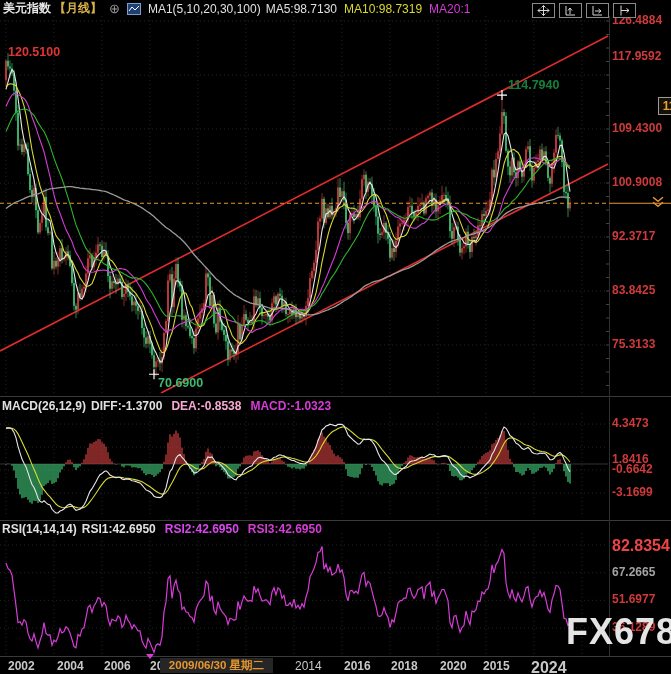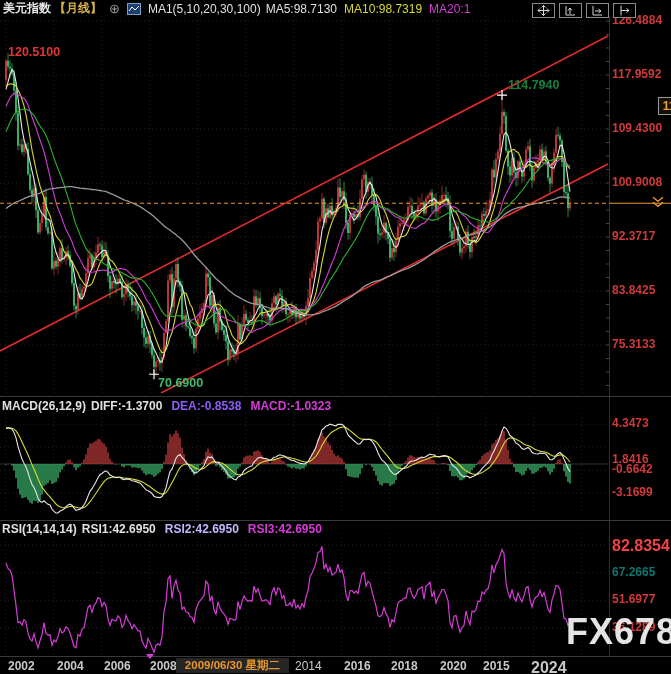--- a/index.html
+++ b/index.html
@@ -14,21 +14,21 @@
   .t-ma{color:#e0e0e0;}
   .t-ma5{color:#e0e0e0;}
   .t-ma10{color:#d9d932;}
   .t-ma20{color:#d63cd6;}
   .toolicons{position:absolute;left:532px;top:3px;display:flex;gap:4px;z-index:7;}
   .icbox{width:21px;height:13px;border:1px solid #8a8a8a;display:flex;align-items:center;
          justify-content:center;background:#000;cursor:pointer;}
   .pricebox{position:absolute;left:610px;width:57px;height:16px;border:1px solid #9a9a9a;
             background:#151105;color:#e8a33d;font-size:12px;font-weight:700;text-align:center;
             line-height:16px;z-index:5;}
-  .datebox{position:absolute;left:176px;top:658px;width:113px;height:15px;background:#262626;
+  .datebox{position:absolute;left:160px;top:658px;width:113px;height:15px;background:#262626;
            color:#e8962e;font-size:11.5px;font-weight:700;text-align:center;line-height:15px;z-index:5;}
   .subhdr{position:absolute;left:2px;display:flex;gap:9px;font-size:12px;font-weight:600;
           white-space:nowrap;z-index:5;}
   .wm{position:absolute;left:566px;top:611px;font-size:36px;font-weight:700;color:#e4e4e4;
       letter-spacing:1px;z-index:8;}
   .xtick-caret{position:absolute;left:146px;top:654px;width:0;height:0;border-left:4px solid transparent;
       border-right:4px solid transparent;border-top:5px solid #d63cd6;z-index:6;}
 </style>
 </head>
 <body>
@@ -1044,52 +1044,52 @@
       <svg width="13" height="11">
           <path d="M3 0.5 v10" stroke="#d8d8d8" fill="none"></path>
           <path d="M3 5.5 h8 M11 5.5 l-2.5 -2 M11 5.5 l-2.5 2" stroke="#d8d8d8" fill="none"></path>
         </svg>
     </span>
   </div>
 
   <div class="subhdr" style="top:399px;">
     <span style="color:#e0e0e0;">MACD(26,12,9)</span>
     <span style="color:#e0e0e0;margin-left:-4px;">DIFF:-1.3700</span>
-    <span style="color:#8b5cf6;text-align:right;">DEA:-0.8538</span>
+    <span style="color:#f9a8d4;text-align:right;">DEA:-0.8538</span>
     <span style="color:#d63cd6;">MACD:-1.0323</span>
   </div>
 
   <div class="subhdr" style="top:522px;">
     <span style="color:#e0e0e0;">RSI(14,14,14)</span>
     <span style="color:#e0e0e0;margin-left:-4px;">RSI1:42.6950</span>
-    <span style="color:#c4b5fd;">RSI2:42.6950</span>
+    <span style="color:#d946ef;">RSI2:42.6950</span>
     <span style="color:#d63cd6;">RSI3:42.6950</span>
   </div>
 
   <div class="pricebox" style="top:97px;margin-left:48px;">114.4538</div>
 
   <div class="datebox">2009/06/30 星期二</div>
   <div class="xtick-caret"></div>
 
   <div class="wm">FX678</div>
 
   <div id="labels">
       <div style="position: absolute; left: 612px; top: 13px; font-size: 12px; font-weight: 700; color: rgb(207, 58, 58);">126.4884</div>
-      <div style="position: absolute; left: 612px; top: 67px; font-size: 12px; font-weight: 700; color: rgb(207, 58, 58);">117.9592</div>
+      <div style="position: absolute; left: 612px; top: 49px; font-size: 12px; font-weight: 700; color: rgb(207, 58, 58);">117.9592</div>
       <div style="position: absolute; left: 612px; top: 121px; font-size: 12px; font-weight: 700; color: rgb(207, 58, 58);">109.4300</div>
       <div style="position: absolute; left: 612px; top: 175px; font-size: 12px; font-weight: 700; color: rgb(207, 58, 58);">100.9008</div>
       <div style="position: absolute; left: 612px; top: 228.999px; font-size: 12px; font-weight: 700; color: rgb(207, 58, 58);">92.3717</div>
       <div style="position: absolute; left: 612px; top: 282.999px; font-size: 12px; font-weight: 700; color: rgb(207, 58, 58);">83.8425</div>
       <div style="position: absolute; left: 612px; top: 336.999px; font-size: 12px; font-weight: 700; color: rgb(207, 58, 58);">75.3133</div>
       <div style="position: absolute; left: 612px; top: 416.096px; font-size: 12px; font-weight: 700; color: rgb(207, 58, 58);">4.3473</div>
       <div style="position: absolute; left: 612px; top: 439.096px; font-size: 12px; font-weight: 700; color: rgb(207, 58, 58); margin-top: 13px;">1.8416</div>
       <div style="position: absolute; left: 612px; top: 462.097px; font-size: 12px; font-weight: 700; color: rgb(207, 58, 58);">-0.6642</div>
       <div style="position: absolute; left: 612px; top: 485.097px; font-size: 12px; font-weight: 700; color: rgb(207, 58, 58);">-3.1699</div>
       <div style="position: absolute; left: 612px; top: 537px; font-size: 16px; font-weight: 700; color: #ef4444;">82.8354</div>
-      <div style="position: absolute; left: 612px; top: 564.67px; font-size: 12px; font-weight: 700; color: #0f766e;">67.2665</div>
+      <div style="position: absolute; left: 612px; top: 564.67px; font-size: 12px; font-weight: 700; color: #a3a3a3;">67.2665</div>
       <div style="position: absolute; left: 612px; top: 592.34px; font-size: 12px; font-weight: 700; color: rgb(207, 58, 58);">51.6977</div>
       <div style="position: absolute; left: 612px; top: 620.01px; font-size: 12px; font-weight: 700; color: rgb(207, 58, 58);">36.1289</div>
       <div style="position: absolute; left: 8px; top: 659px; font-size: 12px; font-weight: 700; color: rgb(200, 200, 200);">2002</div>
       <div style="position: absolute; left: 57px; top: 659px; font-size: 12px; font-weight: 700; color: rgb(200, 200, 200);">2004</div>
       <div style="position: absolute; left: 104px; top: 659px; font-size: 12px; font-weight: 700; color: rgb(200, 200, 200);">2006</div>
       <div style="position: absolute; left: 150px; top: 659px; font-size: 12px; font-weight: 700; color: rgb(200, 200, 200);">2008</div>
       <div style="position: absolute; left: 295px; top: 659px; font-size: 12px; font-weight: 400; color: rgb(200, 200, 200);">2014</div>
       <div style="position: absolute; left: 344px; top: 659px; font-size: 12px; font-weight: 700; color: rgb(200, 200, 200);">2016</div>
       <div style="position: absolute; left: 391px; top: 659px; font-size: 12px; font-weight: 700; color: rgb(200, 200, 200);">2018</div>
       <div style="position: absolute; left: 440px; top: 659px; font-size: 12px; font-weight: 700; color: rgb(200, 200, 200);">2020</div>

